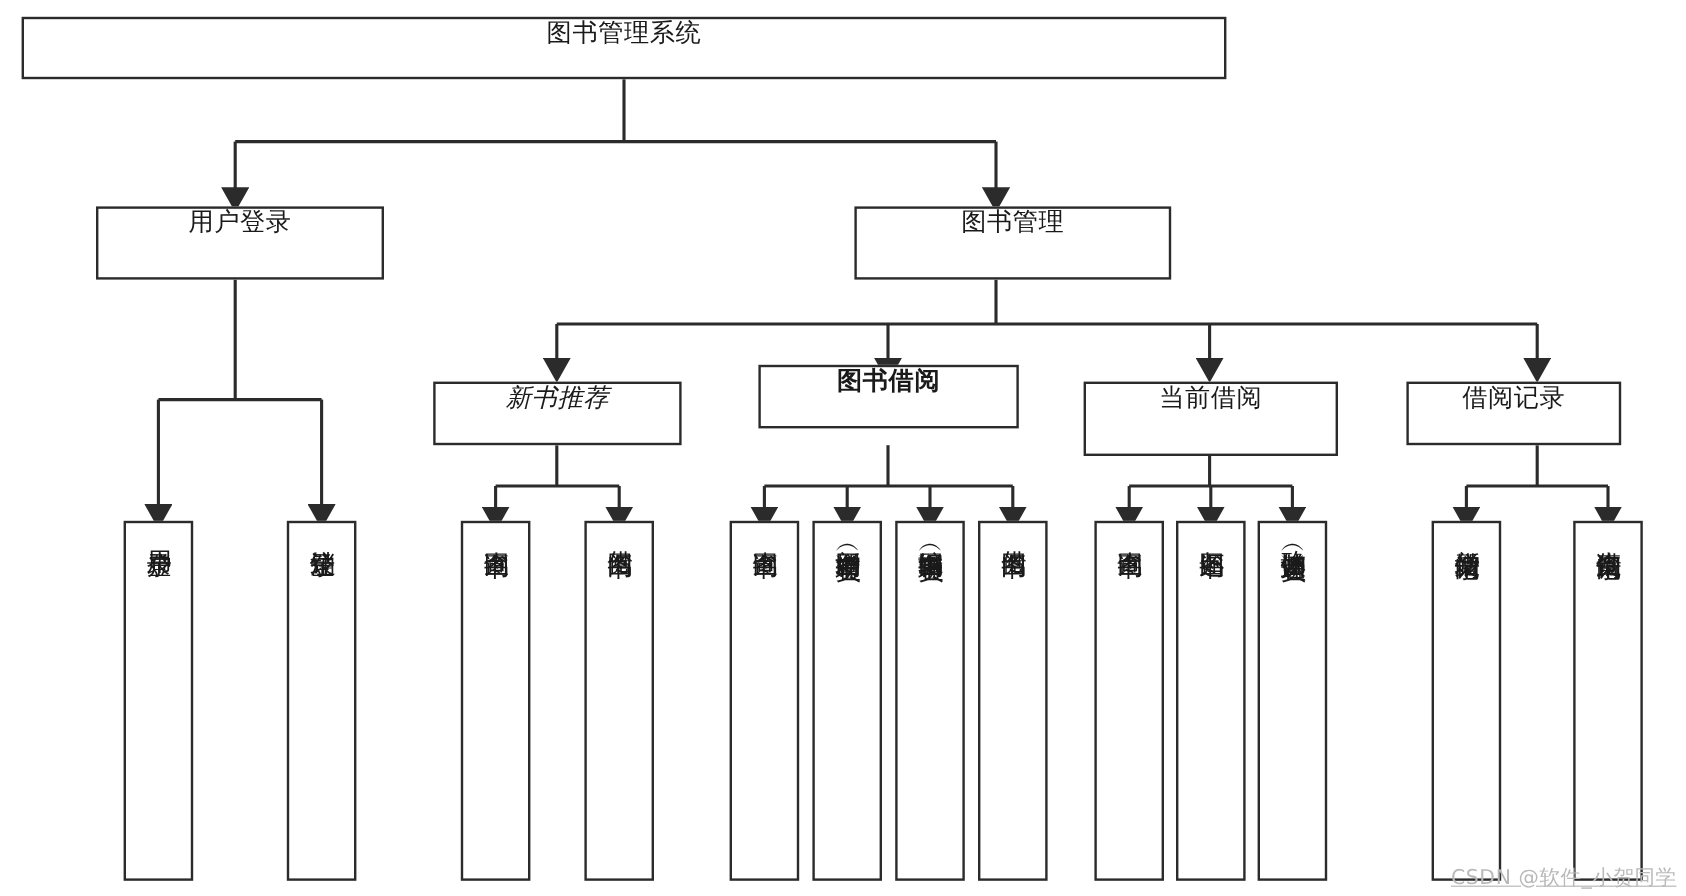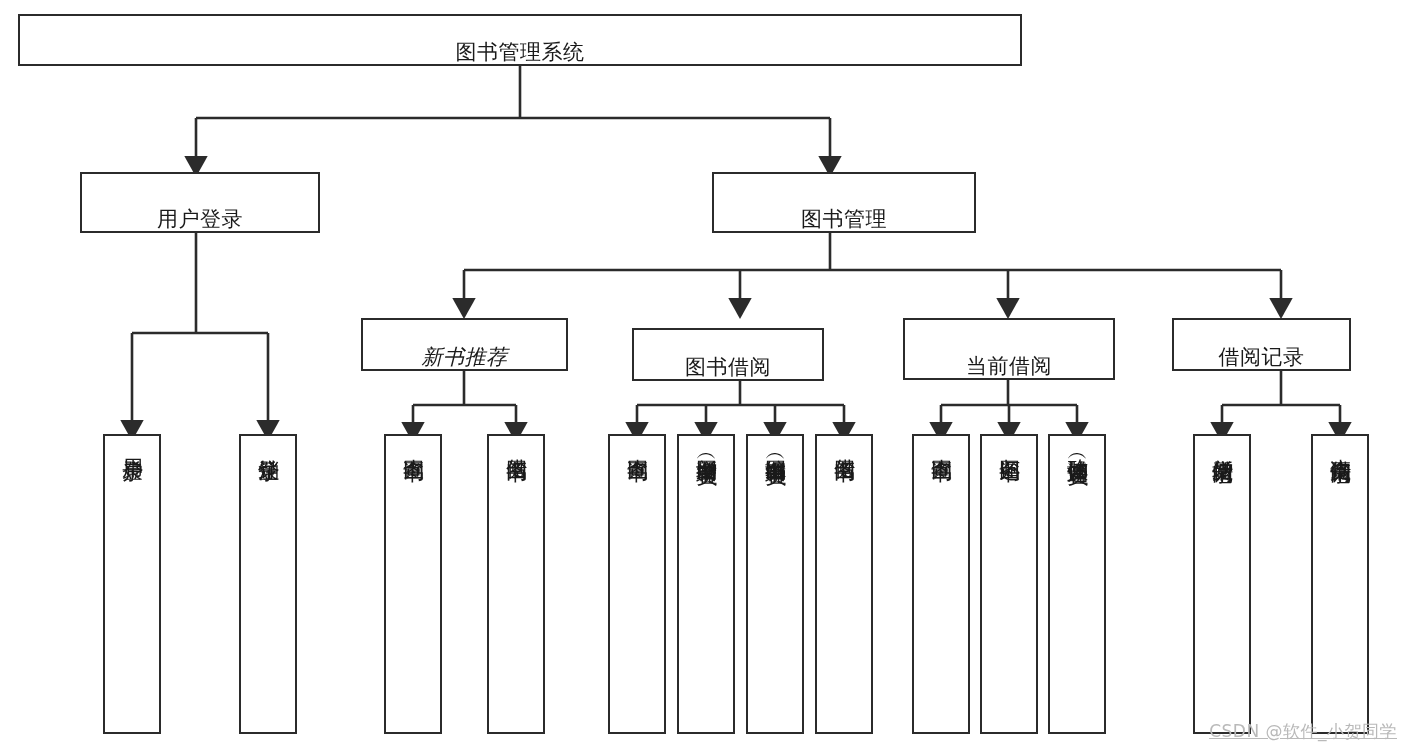--- a/index.html
+++ b/index.html
@@ -26,21 +26,21 @@
     width: 1405px;
     height: 747px;
     pointer-events: none;
   }
   .node {
     position: absolute;
     box-sizing: border-box;
     background: #ffffff;
     border: 2px solid #2b2b2b;
     display: flex;
-    align-items: flex-end;
+    align-items: flex-start;
     justify-content: center;
     color: #1a1a1a;
   }
   .node.horizontal {
     font-size: 21px;
     letter-spacing: 0.5px;
     line-height: 1.1;
   }
   .node.vertical {
     padding: 6px 2px;
@@ -130,21 +130,21 @@
   <div class="node horizontal" style="left:80px; top:172px; width:240px; height:61px;">
     <span>用户登录</span>
   </div>
   <div class="node horizontal" style="left:712px; top:172px; width:264px; height:61px;">
     <span>图书管理</span>
   </div>
 
   <div class="node horizontal" style="left:361px; top:318px; width:207px; height:53px;font-style:italic;">
     <span>新书推荐</span>
   </div>
-  <div class="node horizontal" style="left:632px; top:328px; width:192px; height:53px;">
+  <div class="node horizontal" style="left:632px; top:304px; width:217px; height:53px;font-weight:bold;">
     <span>图书借阅</span>
   </div>
   <div class="node horizontal" style="left:903px; top:318px; width:212px; height:62px;">
     <span>当前借阅</span>
   </div>
   <div class="node horizontal" style="left:1172px; top:318px; width:179px; height:53px;">
     <span>借阅记录</span>
   </div>
 
   <div class="node vertical" style="left:103px; top:434px; width:58px; height:300px;">

